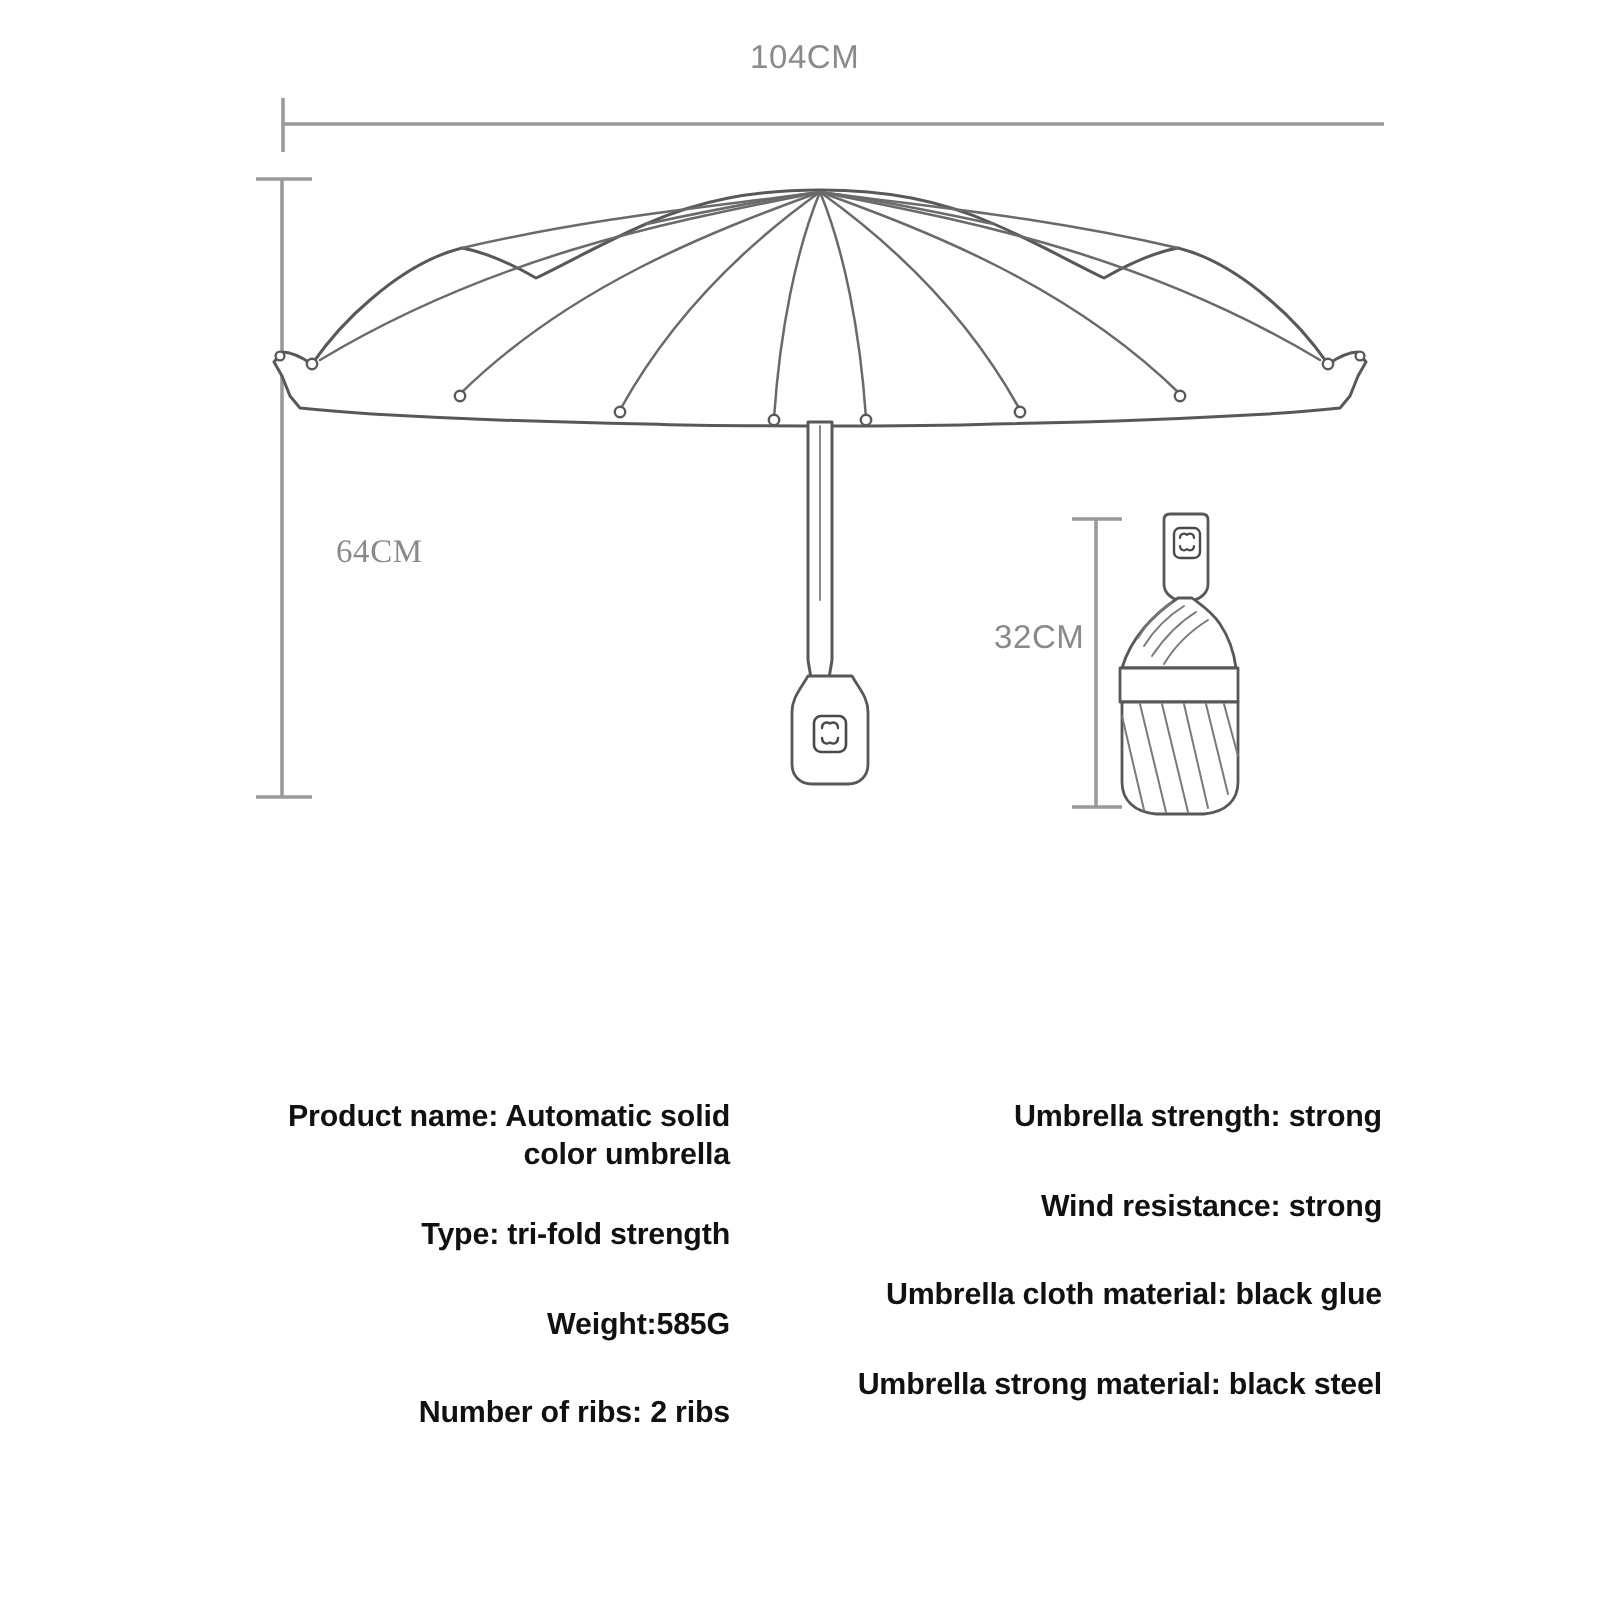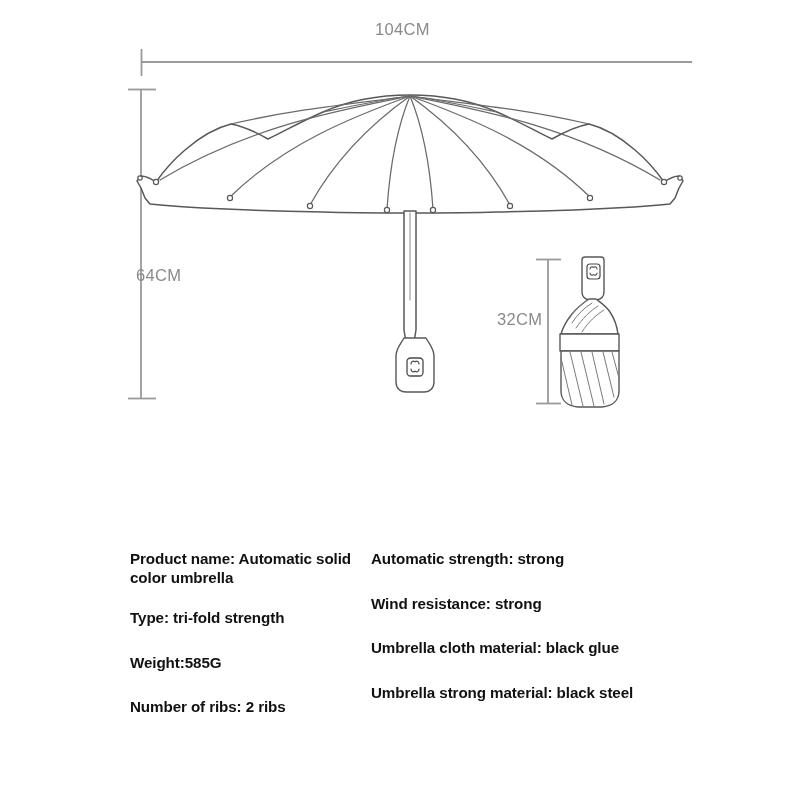--- a/index.html
+++ b/index.html
@@ -33,22 +33,23 @@
     font-weight: 400;
     letter-spacing: 0.3px;
     white-space: nowrap;
     font-family: "Liberation Sans", "DejaVu Sans", sans-serif;
   }
   #dim-width-label {
     left: 375px;
     top: 20px;
   }
   #dim-height-label {
-    left: 136px;
+    left: 168px;
     top: 266px;
+    font-family: Liberation Serif, serif;
   }
   #dim-folded-label {
     left: 497px;
     top: 310px;
   }
   .spec-col {
     position: absolute;
     color: #111111;
     font-size: 15.2px;
     font-weight: bold;
@@ -60,20 +61,21 @@
     top: 550px;
     width: 235px;
   }
   #spec-col-right {
     left: 371px;
     top: 550px;
     width: 320px;
   }
   .spec-item {
     margin-bottom: 26px;
+    text-align: right;
   }
   #spec-col-left .spec-item:first-child {
     margin-bottom: 22px;
   }
   .spec-item:last-child {
     margin-bottom: 0;
   }
 </style>
 </head>
 <body>
@@ -253,19 +255,19 @@
   <div class="dim-label" id="dim-folded-label">32CM</div>
 
   <div class="spec-col" id="spec-col-left">
     <div class="spec-item">Product name: Automatic solid color umbrella</div>
     <div class="spec-item">Type: tri-fold strength</div>
     <div class="spec-item">Weight:585G</div>
     <div class="spec-item">Number of ribs: 2 ribs</div>
   </div>
 
   <div class="spec-col" id="spec-col-right">
-    <div class="spec-item">Automatic strength: strong</div>
+    <div class="spec-item">Umbrella strength: strong</div>
     <div class="spec-item">Wind resistance: strong</div>
     <div class="spec-item">Umbrella cloth material: black glue</div>
     <div class="spec-item">Umbrella strong material: black steel</div>
   </div>
 
 </div>
 
 </body></html>

